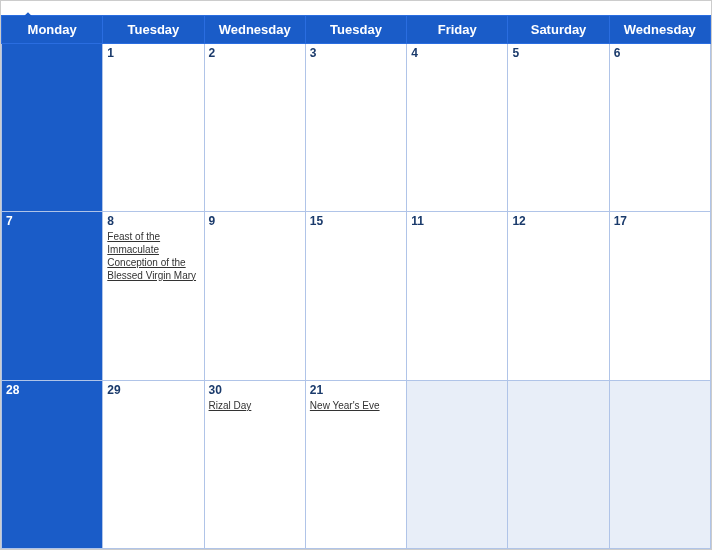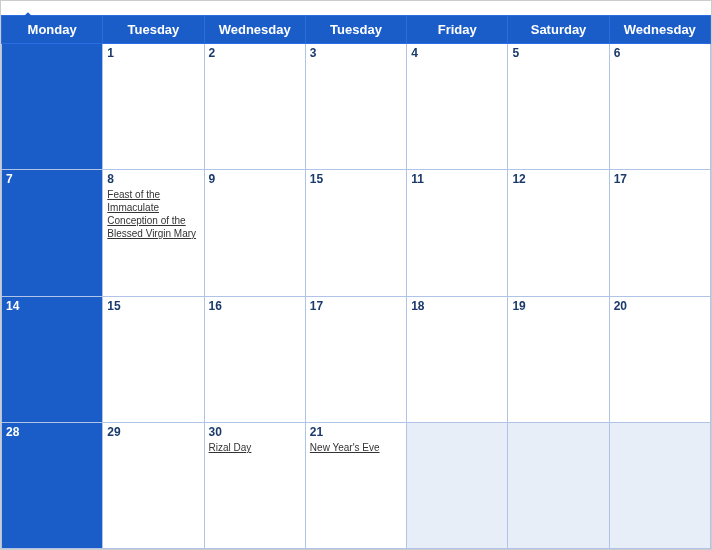--- a/index.html
+++ b/index.html
@@ -172,43 +172,20 @@
           </td>
           <td>
             <span class="day-num">12</span>
           </td>
           <td>
             <span class="day-num">17</span>
           </td>
         </tr>
         <tr>
           <td class="col-mon">
-            <span class="day-num">14</span>
-          </td>
-          <td>
-            <span class="day-num">15</span>
-          </td>
-          <td>
-            <span class="day-num">16</span>
-          </td>
-          <td>
-            <span class="day-num">17</span>
-          </td>
-          <td>
-            <span class="day-num">18</span>
-          </td>
-          <td>
-            <span class="day-num">19</span>
-          </td>
-          <td>
-            <span class="day-num">20</span>
-          </td>
-        </tr>
-        <tr>
-          <td class="col-mon">
             <span class="day-num">28</span>
           </td>
           <td>
             <span class="day-num">29</span>
           </td>
           <td>
             <span class="day-num">30</span>
             <div class="holiday-text">Rizal Day</div>
           </td>
           <td>

